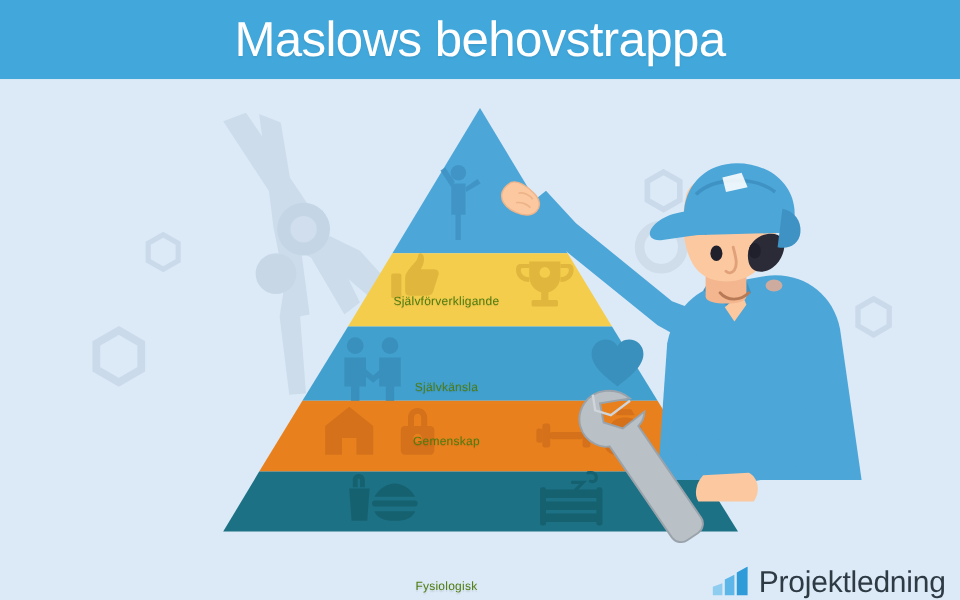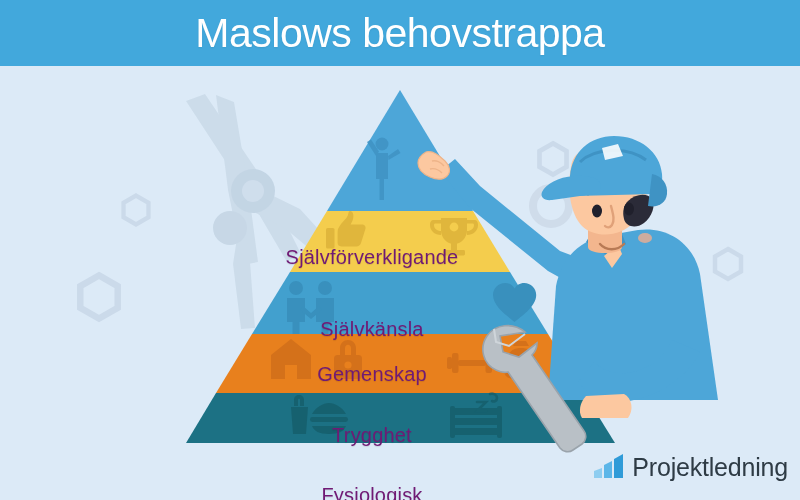--- a/index.html
+++ b/index.html
@@ -35,35 +35,35 @@
 
   .bg-layer { position:absolute; left:0; top:0; width:800px; height:434px; }
 
   
   #pyramid { position:absolute; left:0; top:0; width:800px; height:434px; }
 
   .level-label {
     position:absolute;
     width:744px;
     text-align:center;
-    color:#701a75;
-    font-size:20px;
+    color:#4d7c0f;
+    font-size:10px;
     letter-spacing:.2px;
     pointer-events:none;
     text-shadow:0 1px 1px rgba(0,0,0,.10);
   }
   #lbl-0 { top:180px; }
   #lbl-1 { top:238px;margin-top:14px; }
   #lbl-2 { top:297px; }
   #lbl-3 { top:358px; }
   #lbl-4 { top:418px; }
 
   
   #logo {
-    position:absolute; right:12px; bottom:20px;
+    position:absolute; right:12px; bottom:2px;
     display:flex; align-items:center; gap:7px;
   }
   #logo-text {
     color:#2e3b45;
     font-size:25px;
     letter-spacing:-0.2px;
     line-height:1;
   }
 </style>
 </head>
@@ -229,21 +229,20 @@
 
     <g>
       <path d="M525,266 c-12,-10 -30,-8 -38,4 c-8,12 -4,28 9,34 c4,2 8,3 12,2 l52,76 c3,4 9,5 13,2 l9,-6 c4,-3 5,-9 2,-13 l-52,-76 c3,-3 5,-7 5,-12 l-18,14 l-16,-5 l-3,-16 z" fill="#b9c0c6" stroke="#9aa3ab" stroke-width="1.6"></path>
       <path d="M525,268 l-16,12 l-13,-4 l-2,-13" fill="none" stroke="#cfd5da" stroke-width="2"></path>
     </g>
   </svg>
 
   <div class="level-label" id="lbl-0">Självförverkligande</div>
   <div class="level-label" id="lbl-1">Självkänsla</div>
   <div class="level-label" id="lbl-2">Gemenskap</div>
-  <div class="level-label" id="lbl-3">Trygghet</div>
   <div class="level-label" id="lbl-4">Fysiologisk</div>
 
   <div id="logo">
     <svg width="32" height="26" viewBox="0 0 32 26">
       <path d="M1,17 L9,14 L9,24 L1,24 Z" fill="#8ecdf0"></path>
       <path d="M11,11 L19,7 L19,24 L11,24 Z" fill="#5cb6e8"></path>
       <path d="M21,5 L30,0 L30,24 L21,24 Z" fill="#2f9bd8"></path>
     </svg>
     <div id="logo-text">Projektledning</div>
   </div>

